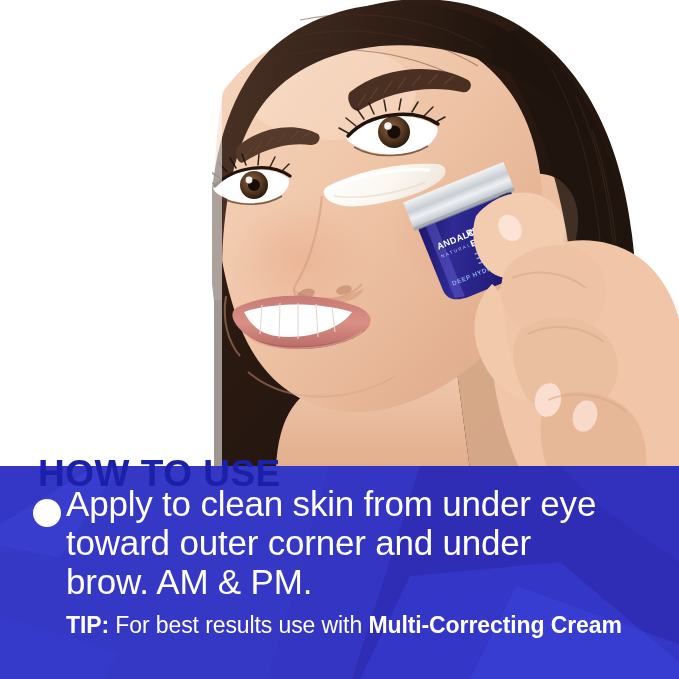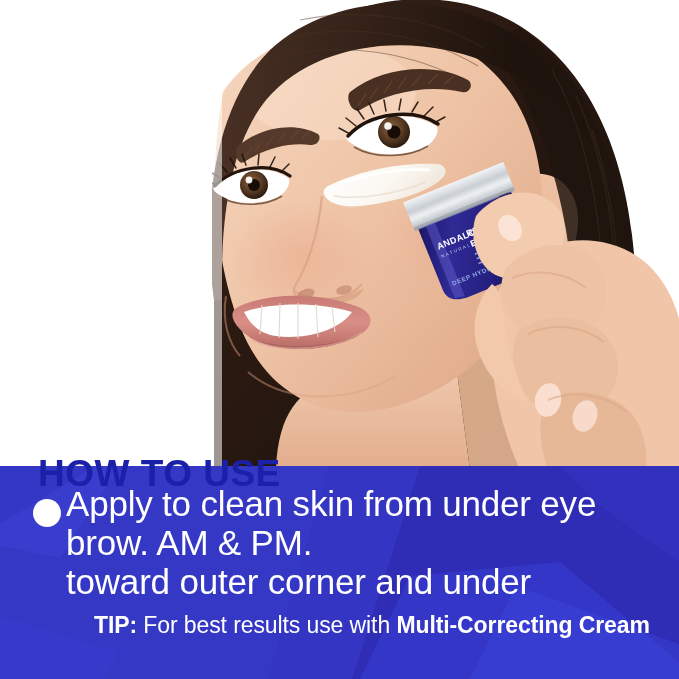--- a/index.html
+++ b/index.html
@@ -70,21 +70,20 @@
     letter-spacing:-0.2px;
   }
 
   #tip-line {
     position:absolute;
     left:66px; top:146px;
     color:#ffffff;
     font-size:23px;
     letter-spacing:-0.1px;
     white-space:nowrap;
-    margin-left:28px;
   }
   #tip-line .tip-label { font-weight:bold; }
   #tip-line .tip-body { font-weight:normal; }
   #tip-line .tip-product { font-weight:bold; }
 </style>
 </head>
 <body>
 
 <div id="stage">
 
@@ -355,22 +354,22 @@
       <polygon points="516,120 679,178 679,213 470,213" fill="#434ee8" opacity="0.30"></polygon>
       <polygon points="560,0 679,0 679,96 600,40" fill="#383fd0" opacity="0.30"></polygon>
       <polygon points="0,150 118,186 104,213 0,213" fill="#3941d4" opacity="0.35"></polygon>
     </svg>
 
     <div id="band-content">
       <div id="bullet-dot"></div>
 
       <div id="instruction-text">
         <span style="display: block; white-space: nowrap;">Apply to clean skin from under eye</span>
+        <span style="display: block; white-space: nowrap;">toward outer corner and under</span>
         <span style="display: block; white-space: nowrap;">brow. AM &amp; PM.</span>
-        <span style="display: block; white-space: nowrap;">toward outer corner and under</span>
       </div>
 
       <div id="tip-line">
         <span class="tip-label">TIP:&nbsp;</span><span class="tip-body">For best results use with&nbsp;</span><span class="tip-product">Multi-Correcting Cream</span>
       </div>
     </div>
   </div>
 
 </div>
 

